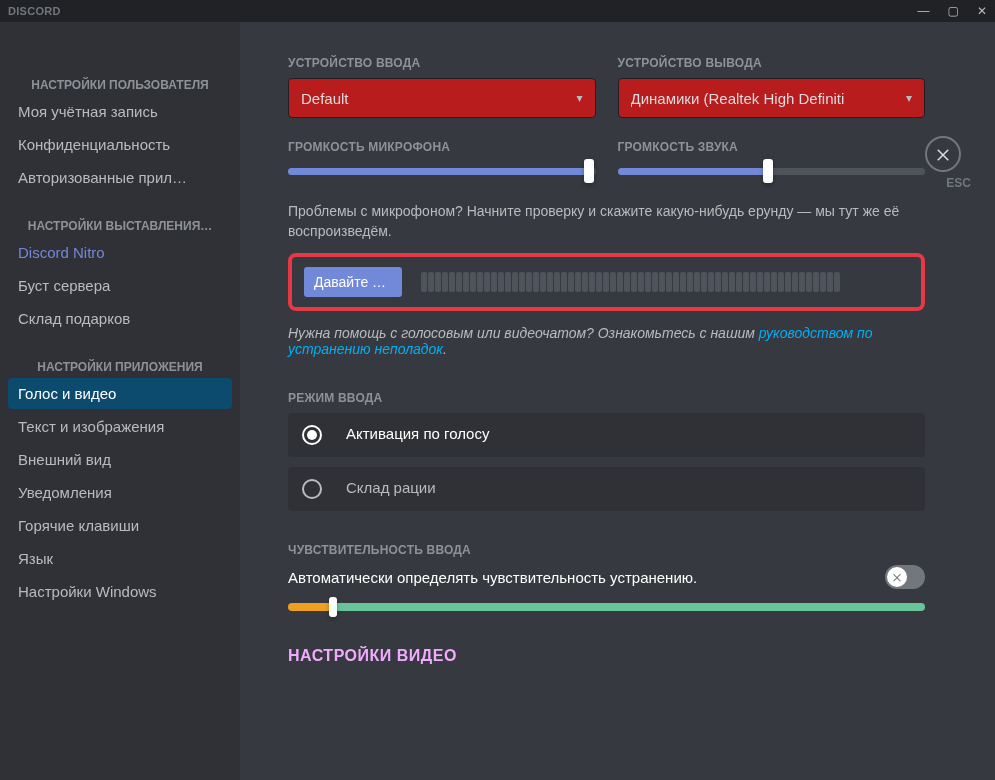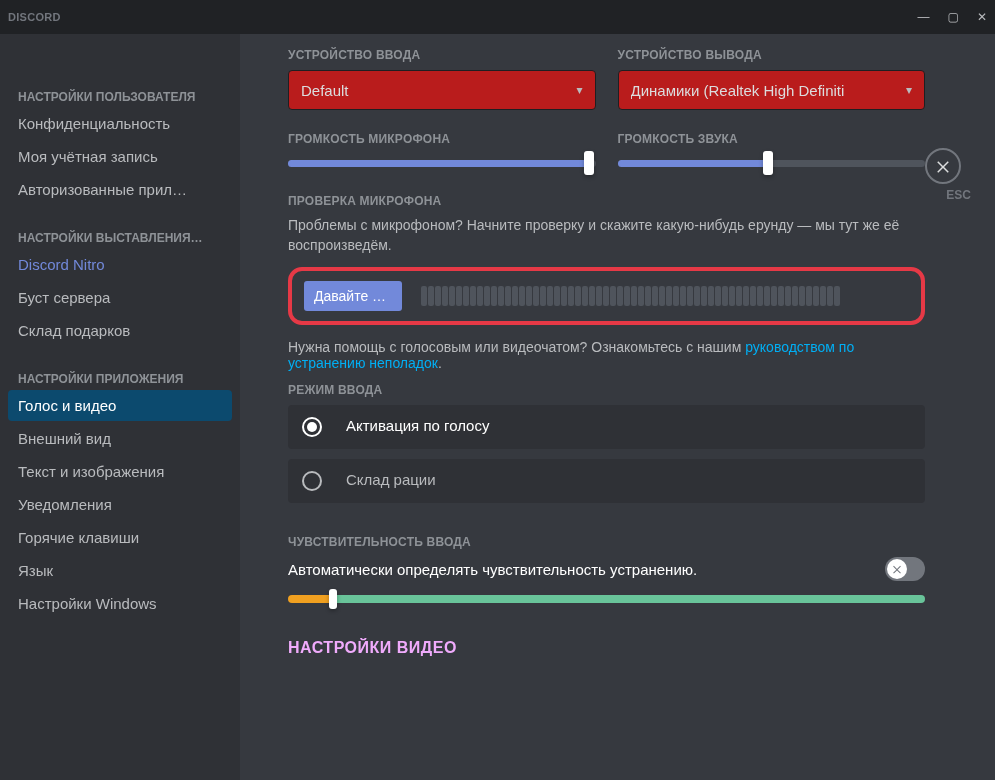--- a/index.html
+++ b/index.html
@@ -6,21 +6,21 @@
 body {
   width: 995px;
   height: 780px;
   background: #36393f;
   font-family: -apple-system, "Segoe UI", Arial, sans-serif;
   color: #dcddde;
   overflow: hidden;
   position: relative;
 }
 .titlebar {
-  height: 34px;
+  height: 22px;
   background: #202225;
   display: flex;
   align-items: center;
   padding: 0 8px;
   justify-content: space-between;
 }
 .titlebar .brand {
   color: #72767d;
   font-size: 11px;
   font-weight: 700;
@@ -37,41 +37,42 @@
 }
 .side-header {
   font-size: 12px;
   font-weight: 700;
   color: #8e9297;
   padding: 6px 10px 4px 10px;
   text-transform: uppercase;
   white-space: nowrap;
   overflow: hidden;
   text-overflow: ellipsis;
+  text-align: center;
 }
 .side-item {
   font-size: 15px;
   color: #b9bbbe;
   padding: 7px 10px;
   margin-bottom: 2px;
   border-radius: 4px;
   cursor: pointer;
   white-space: nowrap;
   overflow: hidden;
   text-overflow: ellipsis;
 }
 .side-item.nitro { color: #7289da; }
 .side-item.active {
   background: #0c4a6e;
   color: #ffffff;
 }
 .side-gap { height: 18px; }
 .content {
   flex: 1;
-  padding: 14px 70px 0 48px;
+  padding: 34px 70px 0 48px;
   overflow-y: auto;
   position: relative;
 }
 .close-btn {
   position: absolute;
   right: 34px;
   top: 114px;
   width: 36px;
   height: 36px;
   border: 2px solid #72767d;
@@ -152,21 +153,21 @@
 .slider.out .fill { width: 49%; }
 .slider.out .thumb { left: 49%; }
 .desc {
   font-size: 14px;
   color: #b9bbbe;
   line-height: 1.4;
   margin-bottom: 12px;
 }
 .mic-test-frame {
   border: 4px solid #e63946;
-  border-radius: 14px;
+  border-radius: 8px;
   padding: 10px 12px;
   display: flex;
   align-items: center;
   gap: 19px;
   margin-bottom: 14px;
 }
 .test-btn {
   background: #7289da;
   color: #fff;
   border: none;
@@ -184,21 +185,21 @@
   flex: 1;
   height: 20px;
   display: flex;
   gap: 1px;
 }
 .meter span {
   width: 6px;
   background: #4f545c;
   border-radius: 2px;
 }
-.help-text { font-size: 14px; color: #b9bbbe; margin-bottom: 12px; }
+.help-text { font-size: 14px; color: #b9bbbe; margin-bottom: 34px; font-style: italic; }
 .help-text a { color: #00aff4; text-decoration: none; }
 .radio-card {
   background: #2f3136;
   border-radius: 4px;
   padding: 12px 14px;
   display: flex;
   align-items: flex-start;
   gap: 24px;
   margin-bottom: 10px;
   cursor: pointer;
@@ -301,33 +302,33 @@
   <div class="winbtns">
     <span>—</span>
     <span>▢</span>
     <span>✕</span>
   </div>
 </div>
 
 <div class="main">
   <div class="sidebar">
     <div class="side-header">НАСТРОЙКИ ПОЛЬЗОВАТЕЛЯ</div>
+    <div class="side-item">Моя учётная запись</div>
     <div class="side-item">Конфиденциальность</div>
-    <div class="side-item">Моя учётная запись</div>
     <div class="side-item">Авторизованные прил…</div>
     <div class="side-gap"></div>
     <div class="side-header">НАСТРОЙКИ ВЫСТАВЛЕНИЯ…</div>
     <div class="side-item nitro">Discord Nitro</div>
     <div class="side-item">Буст сервера</div>
     <div class="side-item">Склад подарков</div>
     <div class="side-gap"></div>
     <div class="side-header">НАСТРОЙКИ ПРИЛОЖЕНИЯ</div>
     <div class="side-item active">Голос и видео</div>
+    <div class="side-item">Текст и изображения</div>
     <div class="side-item">Внешний вид</div>
-    <div class="side-item">Текст и изображения</div>
     <div class="side-item">Уведомления</div>
     <div class="side-item">Горячие клавиши</div>
     <div class="side-item">Язык</div>
     <div class="side-item">Настройки Windows</div>
   </div>
 
   <div class="content">
 
     <div class="row">
       <div class="col">
@@ -362,21 +363,20 @@
         <div class="slider out">
           <div class="track"></div>
             <div class="fill"></div>
             <div class="thumb"></div>
         </div>
       </div>
     </div>
 
     <div class="sect-space"></div>
 
-    <div class="sect-label">ПРОВЕРКА МИКРОФОНА</div>
     <div class="desc">Проблемы с микрофоном? Начните проверку и скажите какую-нибудь ерунду — мы тут же её воспроизведём.</div>
 
     <div class="mic-test-frame">
       <button class="test-btn">Давайте пр…</button>
       <div class="meter" id="meter">
           <span></span>
           <span></span>
           <span></span>
           <span></span>
           <span></span>

